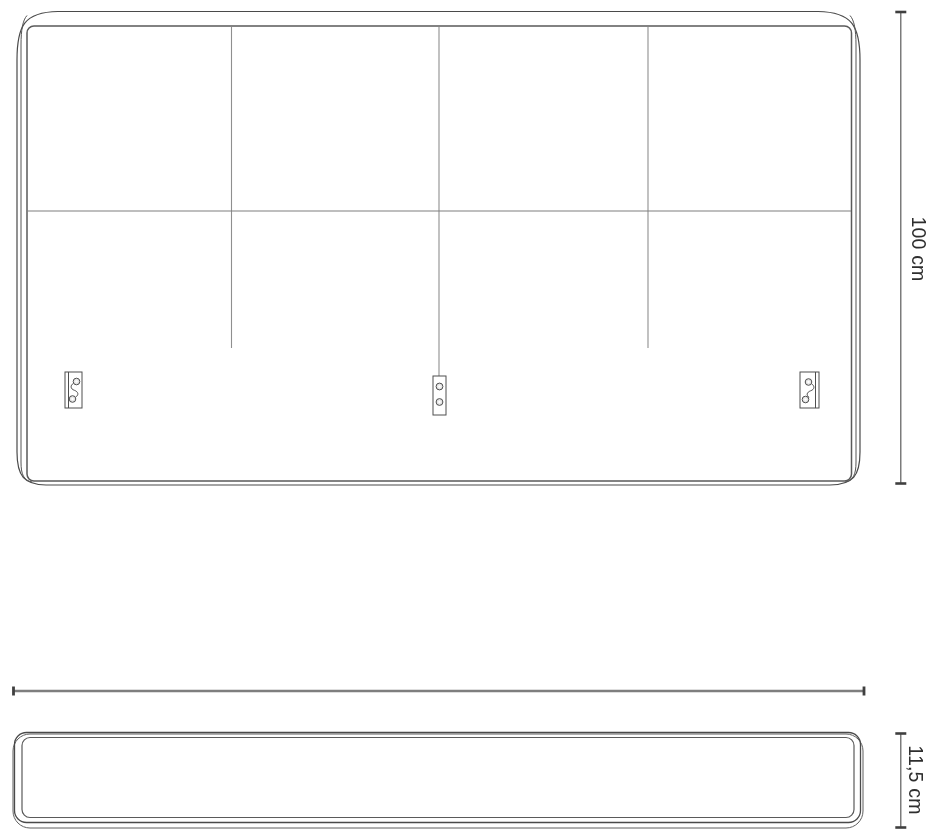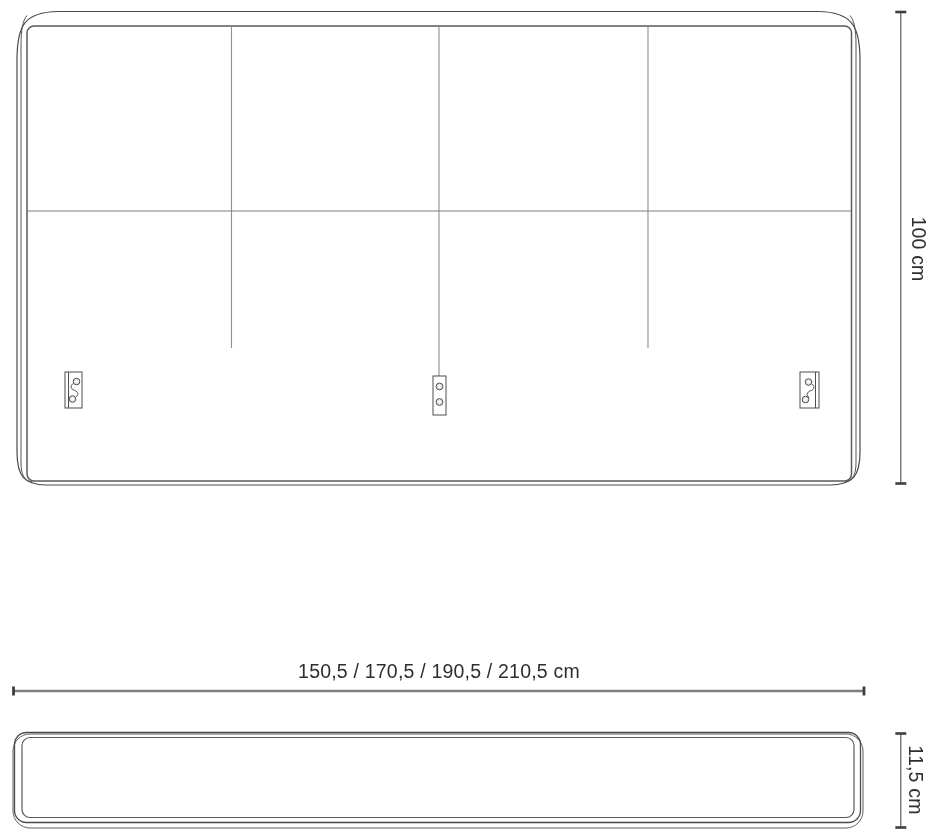--- a/index.html
+++ b/index.html
@@ -119,18 +119,17 @@
       <rect x="22" y="737.5" width="832" height="80" rx="8" stroke="#5a5a5a" stroke-width="1.2"></rect>
     </g>
 
     <g>
       <line x1="900.8" y1="733.5" x2="900.8" y2="827.5" stroke="#5a5a5a" stroke-width="1.2"></line>
       <line x1="895.3" y1="733.5" x2="906.3" y2="733.5" stroke="#3f3f3f" stroke-width="2.6"></line>
       <line x1="895.3" y1="827.5" x2="906.3" y2="827.5" stroke="#3f3f3f" stroke-width="2.6"></line>
     </g>
   </svg>
 
-  <div class="dim-label label-width">150,5 / 170,5 / 190,5 / 210,5 cm</div>
 
   <div class="dim-label rot label-height">100 cm</div>
 
   <div class="dim-label rot label-depth">11,5 cm</div>
 </div>
 
 </body></html>

